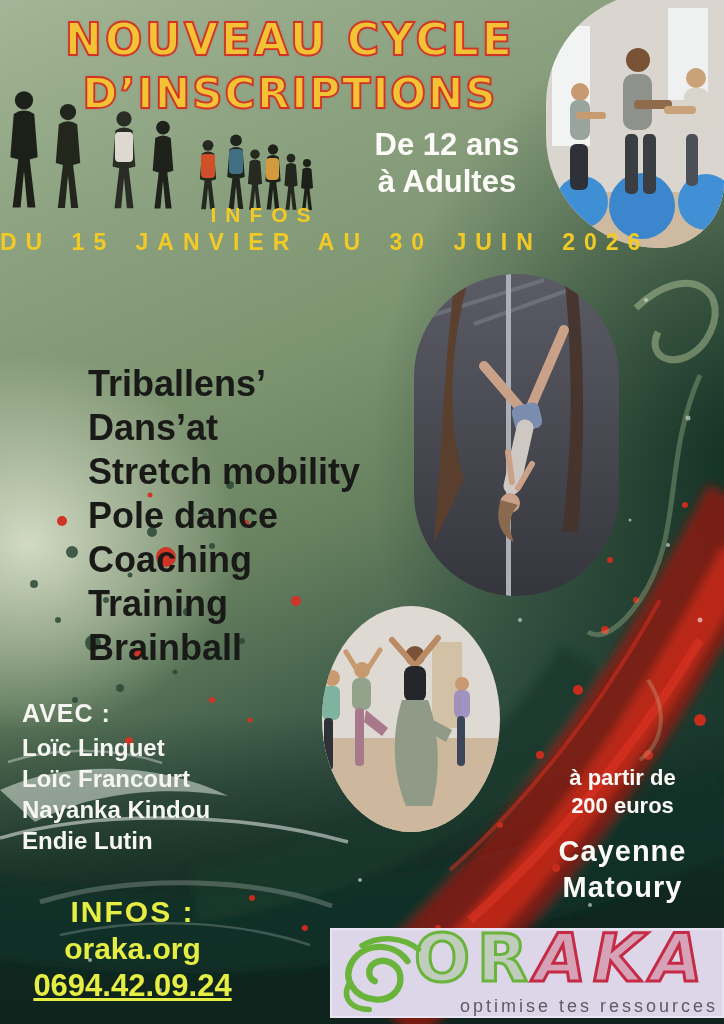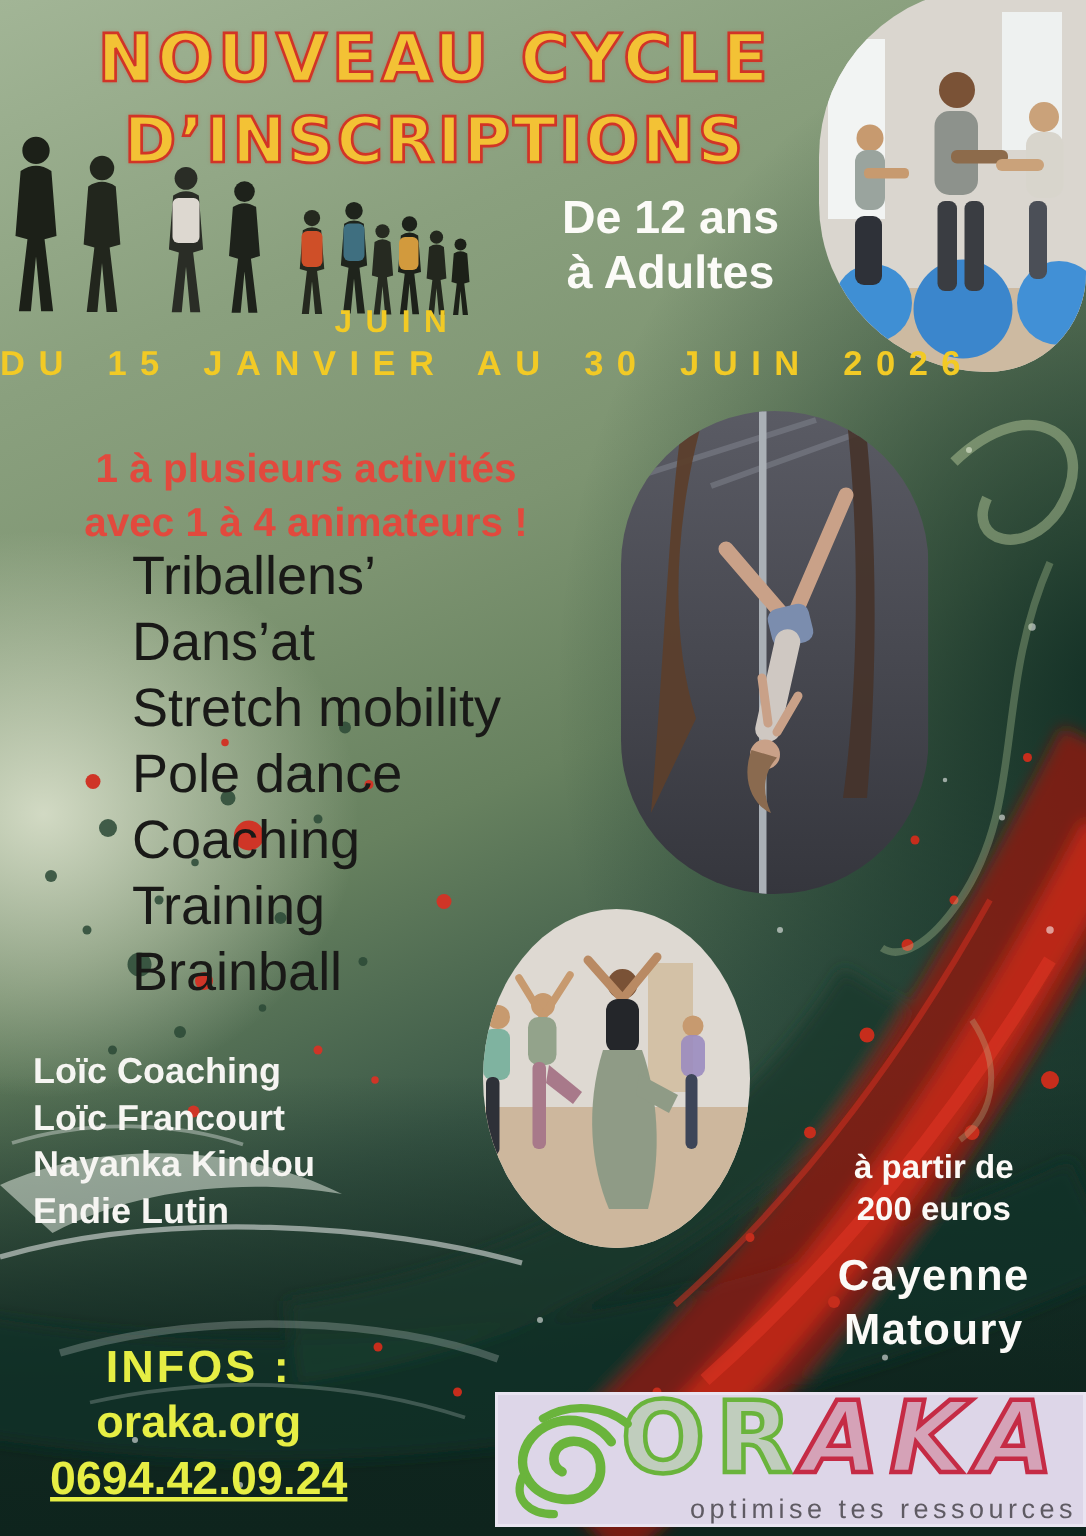--- a/index.html
+++ b/index.html
@@ -28,21 +28,21 @@
   .title .l2{font-size:42px;letter-spacing:2px;line-height:52px;}
   .age{top:126px;left:352px;width:190px;text-align:center;color:#fcfbf8;font-weight:bold;
        font-size:31px;line-height:37px;}
   .offer-label{top:203px;left:175px;width:180px;text-align:center;color:#f2ca25;font-weight:bold;
        font-size:21px;letter-spacing:9px;}
   .offer-dates{top:229px;left:0;width:628px;text-align:center;color:#f2ca25;font-weight:bold;
        font-size:23px;letter-spacing:9px;word-spacing:5px;white-space:nowrap;}
   .intro{top:294px;left:8px;width:392px;text-align:center;color:#e2493d;font-weight:bold;
        font-size:27px;line-height:36px;}
   .activities{top:362px;left:88px;margin:0;padding:0;list-style:none;color:#191917;
-       font-size:36px;font-weight:normal;line-height:44px;}
+       font-size:36px;font-weight:bold;line-height:44px;}
   .instructors{top:699px;left:22px;color:#f6f5f2;}
   .instructors .label{font-size:25px;font-weight:bold;letter-spacing:1px;margin-bottom:4px;}
   .instructors ul{margin:0;padding:0;list-style:none;font-size:24px;font-weight:bold;line-height:31px;}
   .price{top:764px;left:540px;width:165px;text-align:center;color:#fbfaf7;font-weight:bold;
        font-size:22px;line-height:28px;}
   .location{top:833px;left:535px;width:175px;text-align:center;color:#fbfaf7;font-weight:bold;
        font-size:29px;line-height:36px;letter-spacing:1px;}
   .infos{top:893px;left:10px;width:245px;text-align:center;color:#e6ee44;font-weight:bold;line-height:37px;}
   .infos .label{font-size:30px;letter-spacing:2px;}
   .infos .site{font-size:30px;}
@@ -245,41 +245,38 @@
   <div class="txt title">
     <div class="l1">NOUVEAU CYCLE</div>
     <div class="l2">D’INSCRIPTIONS</div>
   </div>
 
   <div class="txt age">
     <div>De 12 ans</div>
     <div>à Adultes</div>
   </div>
 
-  <div class="txt offer-label">JUIN</div>
+  <div class="txt offer-label">INFOS</div>
   <div class="txt offer-dates">DU 15 JANVIER AU 30 JUIN 2026</div>
 
-  <div class="txt intro">
-    <div>1 à plusieurs activités</div>
-    <div>avec 1 à 4 animateurs !</div>
-  </div>
 
   <ul class="txt activities">
     <li>Triballens’</li>
     <li>Dans’at</li>
     <li>Stretch mobility</li>
     <li>Pole dance</li>
     <li>Coaching</li>
     <li>Training</li>
     <li>Brainball</li>
   </ul>
 
   <div class="txt instructors">
+    <div class="label">AVEC :</div>
     <ul>
-      <li>Loïc Coaching</li>
+      <li>Loïc Linguet</li>
       <li>Loïc Francourt</li>
       <li>Nayanka Kindou</li>
       <li>Endie Lutin</li>
     </ul>
   </div>
 
   <div class="txt price">
     <div>à partir de</div>
     <div>200 euros</div>
   </div>

